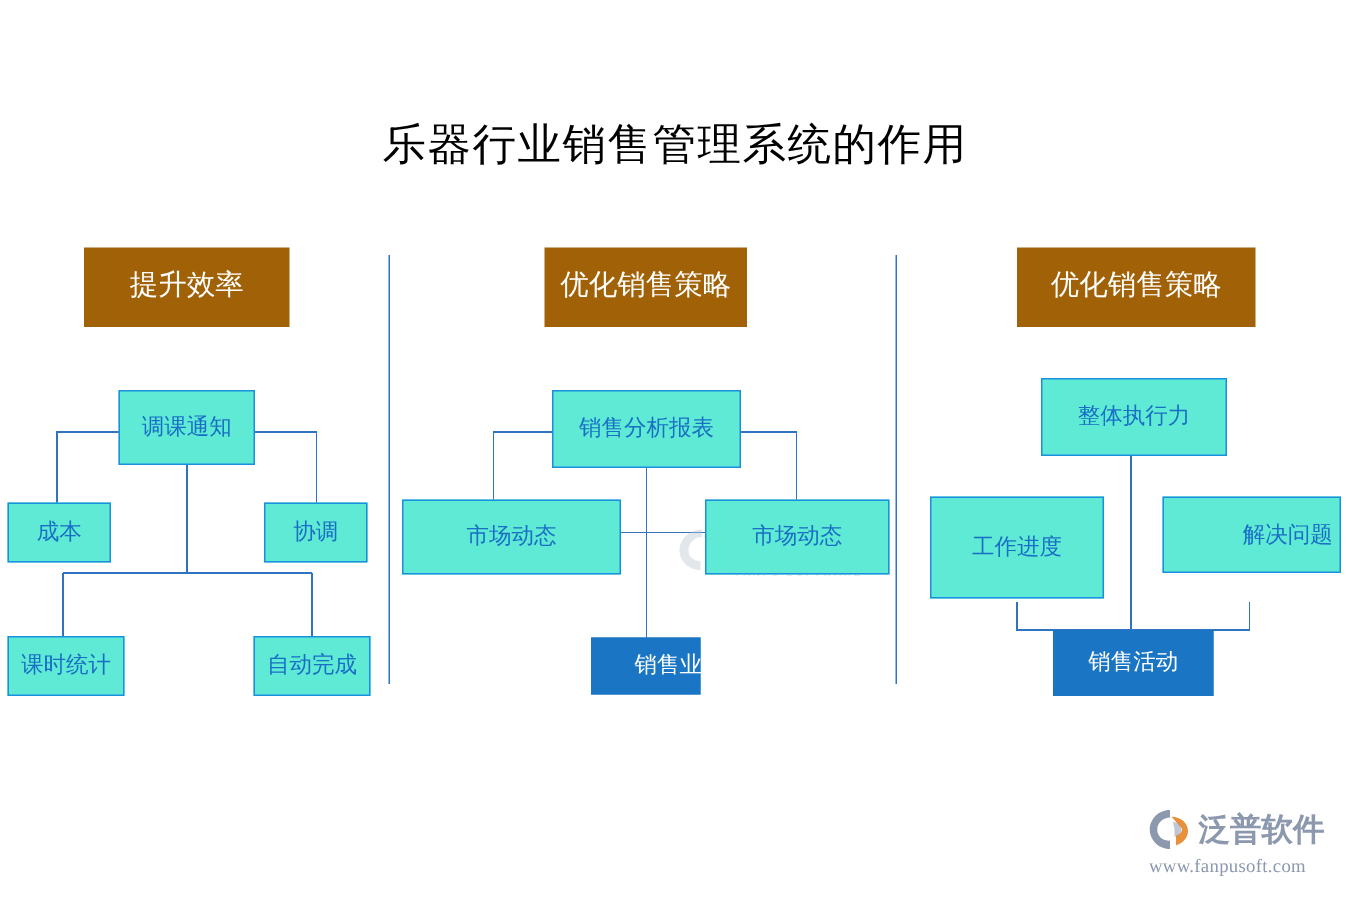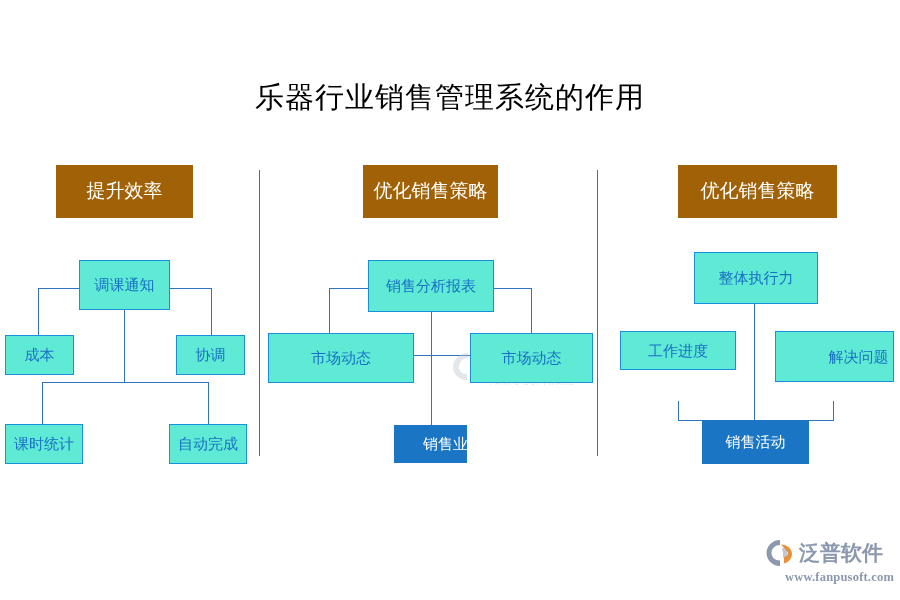--- a/index.html
+++ b/index.html
@@ -152,22 +152,21 @@
     color: #8c98ae;
     letter-spacing: 0px;
     margin-left: 3px;
   }
   #brand-logo .logo-url {
     font-size: 12.5px;
     color: #8c98ae;
     letter-spacing: 0.2px;
     margin-top: 2px;
     font-family: "Liberation Serif", "DejaVu Serif", serif;
-    font-weight: bold;
-    text-align: right;
+    font-weight: normal;
   }
 </style>
 </head>
 <body>
 
 <div id="canvas">
 
   <div class="page-title">乐器行业销售管理系统的作用</div>
 
   <div class="divider" style="left:259px; top:170px; height:286px;"></div>
@@ -222,21 +221,21 @@
   <div class="node light" style="left:268px; top:333px; width:146px; height:50px;">市场动态</div>
 
   <div class="node light" style="left:470px; top:333px; width:123px; height:50px;">市场动态</div>
 
   <div class="node solid" style="left:394px; top:425px; width:73px;  height:38px;padding-left:45px;">销售业绩</div>
 
   <div class="node header" style="left:678px; top:165px; width:159px; height:53px;">优化销售策略</div>
 
   <div class="node light" style="left:694px; top:252px; width:124px; height:52px;">整体执行力</div>
 
-  <div class="node light" style="left:620px; top:331px; width:116px; height:39px;">工作进度</div>
+  <div class="node light" style="left:620px; top:331px; width:116px; height:68px;">工作进度</div>
 
   <div class="node light" style="left:775px; top:331px; width:119px; height:51px;padding-left:48px;">解决问题</div>
 
   <div class="node solid" style="left:702px; top:420px; width:107px; height:44px;">销售活动</div>
 
   <div id="center-watermark">
     <div class="wm-row">
       <div class="wm-mark">
         <svg width="34" height="30" viewBox="0 0 34 30">
           <path d="M16 2 C7 2 1 9 1 16 C1 23 7 29 15 29 L15 23 C10 23 7 20 7 16 C7 11 11 7 16 7 Z" fill="#b9c4cf"></path>

